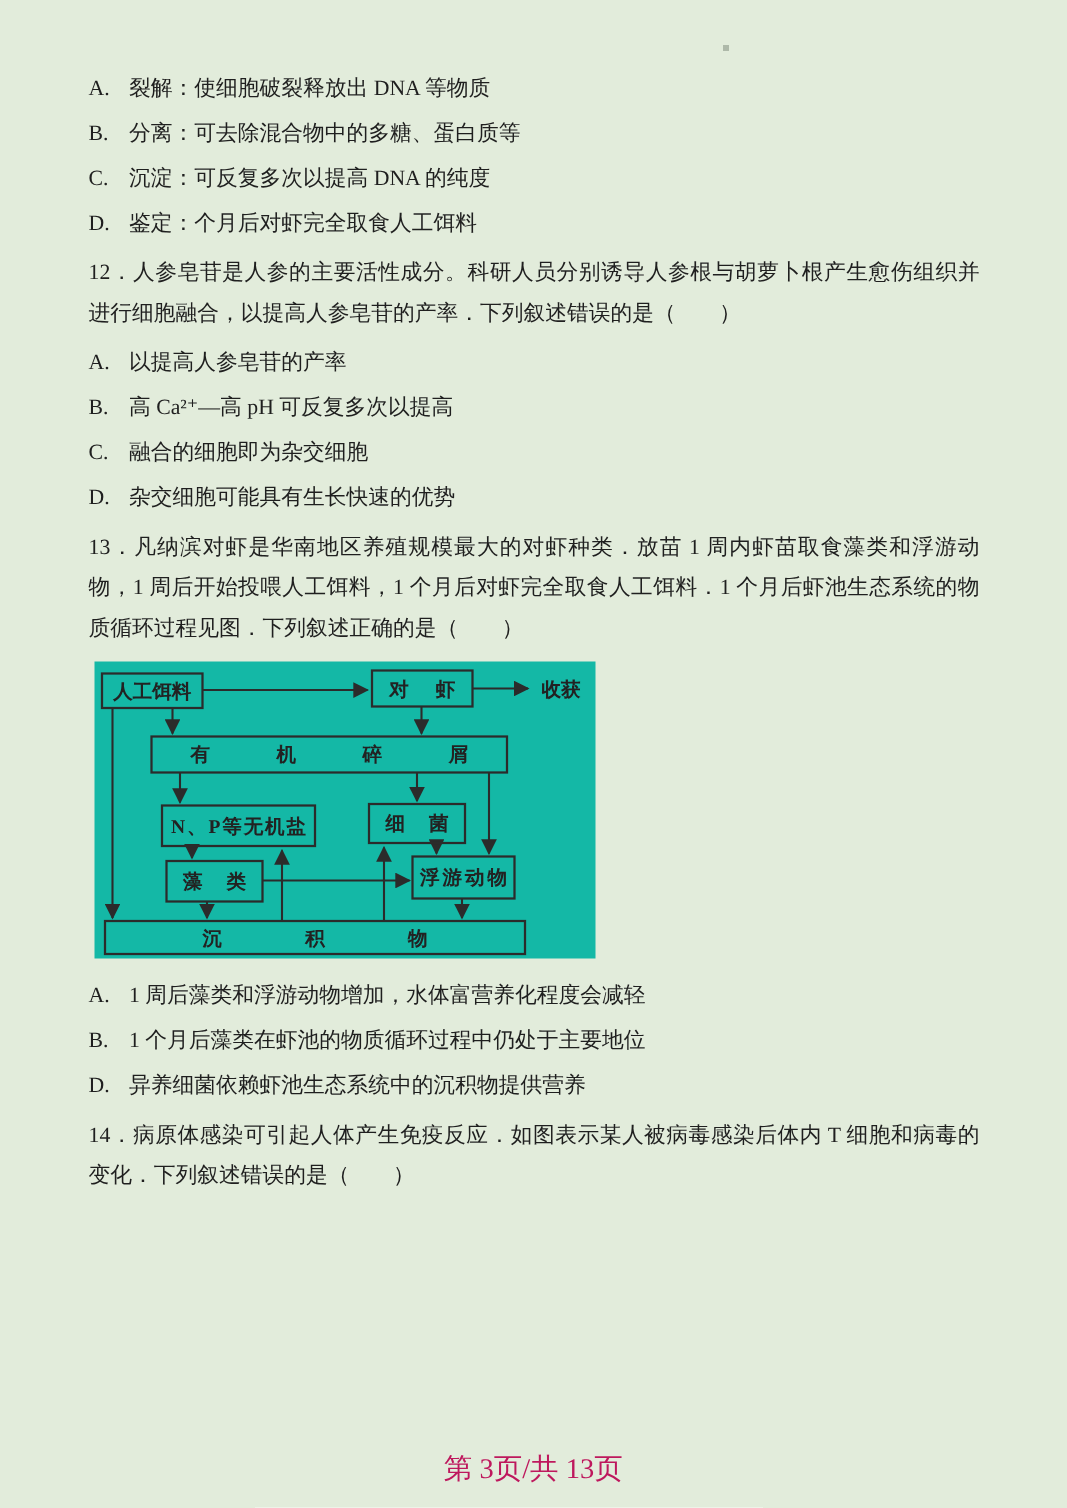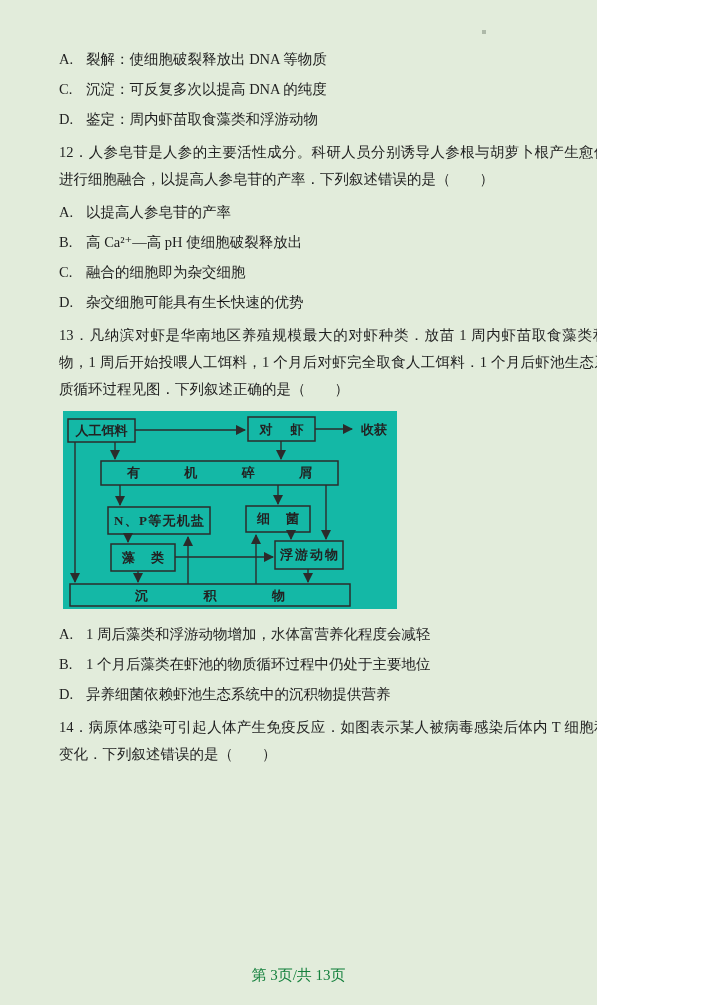--- a/index.html
+++ b/index.html
@@ -1,18 +1,18 @@
 <!DOCTYPE html>
 <html><head>
 <meta charset="utf-8">
 <style>
   html,body{margin:0;padding:0;}
   .page{
     position:relative;
-    width:597px;height:1005px;
+    width:711px;height:1005px;
     background:#e2ecdb;
     font-family:"Liberation Serif","DejaVu Serif",serif;
     color:#1f1f1f;
     overflow:hidden;
   }
   .speck{position:absolute;left:482px;top:30px;width:4px;height:4px;background:#99a494;opacity:.7;}
   .content{
     position:absolute;left:59px;top:44px;width:594px;
     font-size:14.5px;
   }
@@ -28,38 +28,39 @@
   .figure svg{display:block;}
   .figure .nb{fill:none;stroke:#2b2b2b;stroke-width:1.5;}
   .figure line{stroke:#2b2b2b;stroke-width:1.4;}
   .figure text{
     font-family:"Liberation Serif","DejaVu Serif",serif;
     font-size:13px;font-weight:700;fill:#222;
     text-anchor:middle;
   }
   .footer{
     position:absolute;left:0;top:966px;width:100%;
-    text-align:center;font-size:15px;color:#15803d;
+    text-align:center;font-size:19px;color:#be185d;
   }
 </style>
 </head>
 <body>
 
 <div class="page">
   <div class="speck"></div>
 
   <div class="content">
 
     <p class="opt"><span class="lbl">A.</span><span>裂解：使细胞破裂释放出 DNA 等物质</span></p>
+    <p class="opt"><span class="lbl">B.</span><span>分离：可去除混合物中的多糖、蛋白质等</span></p>
     <p class="opt"><span class="lbl">C.</span><span>沉淀：可反复多次以提高 DNA 的纯度</span></p>
-    <p class="opt"><span class="lbl">D.</span><span>鉴定：周内虾苗取食藻类和浮游动物</span></p>
+    <p class="opt"><span class="lbl">D.</span><span>鉴定：个月后对虾完全取食人工饵料</span></p>
 
     <p class="stem">12．人参皂苷是人参的主要活性成分。科研人员分别诱导人参根与胡萝卜根产生愈伤组织并进行细胞融合，以提高人参皂苷的产率．下列叙述错误的是（　　）</p>
     <p class="opt"><span class="lbl">A.</span><span>以提高人参皂苷的产率</span></p>
-    <p class="opt"><span class="lbl">B.</span><span>高 Ca²⁺—高 pH 使细胞破裂释放出</span></p>
+    <p class="opt"><span class="lbl">B.</span><span>高 Ca²⁺—高 pH 可反复多次以提高</span></p>
     <p class="opt"><span class="lbl">C.</span><span>融合的细胞即为杂交细胞</span></p>
     <p class="opt"><span class="lbl">D.</span><span>杂交细胞可能具有生长快速的优势</span></p>
 
     <p class="stem">13．凡纳滨对虾是华南地区养殖规模最大的对虾种类．放苗 1 周内虾苗取食藻类和浮游动物，1 周后开始投喂人工饵料，1 个月后对虾完全取食人工饵料．1 个月后虾池生态系统的物质循环过程见图．下列叙述正确的是（　　）</p>
 
     <div class="figure">
       <svg width="334" height="198" viewBox="0 0 334 198">
         <defs>
           <marker id="arr" viewBox="0 0 10 10" refX="9" refY="5" markerWidth="7.5" markerHeight="7.5" orient="auto-start-reverse">
             <path d="M0,0 L10,5 L0,10 z" fill="#2b2b2b"></path>

